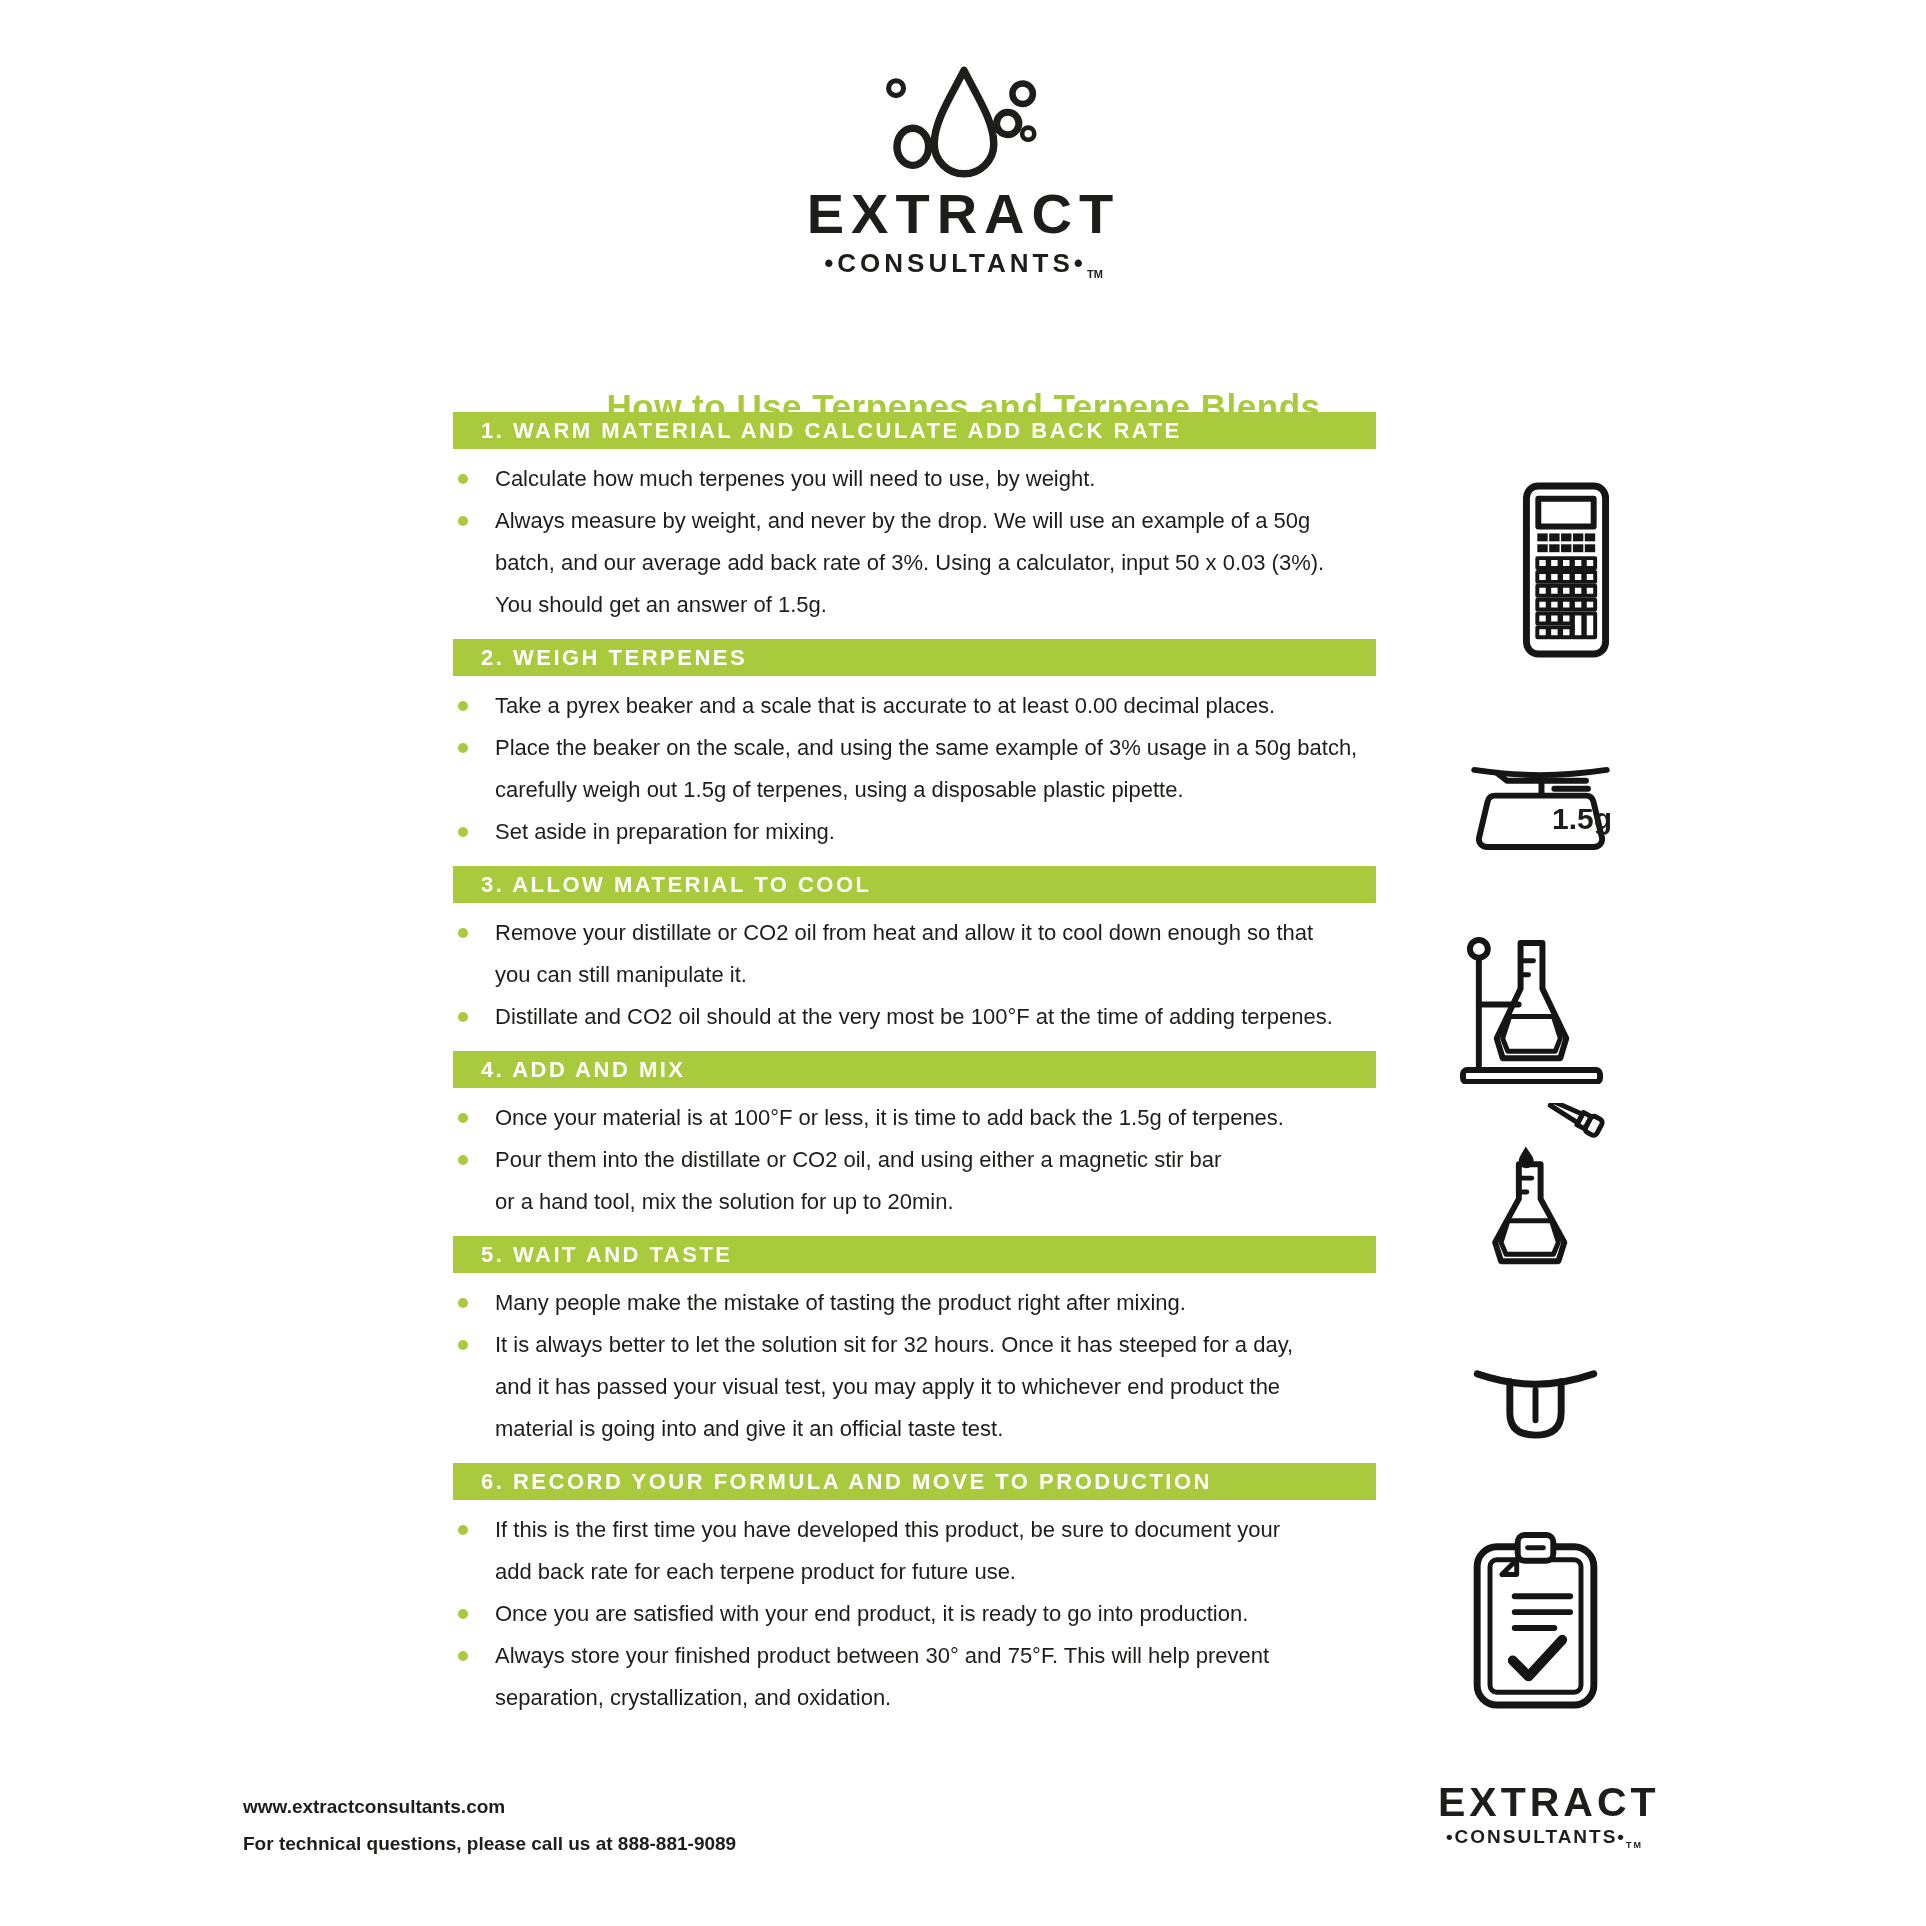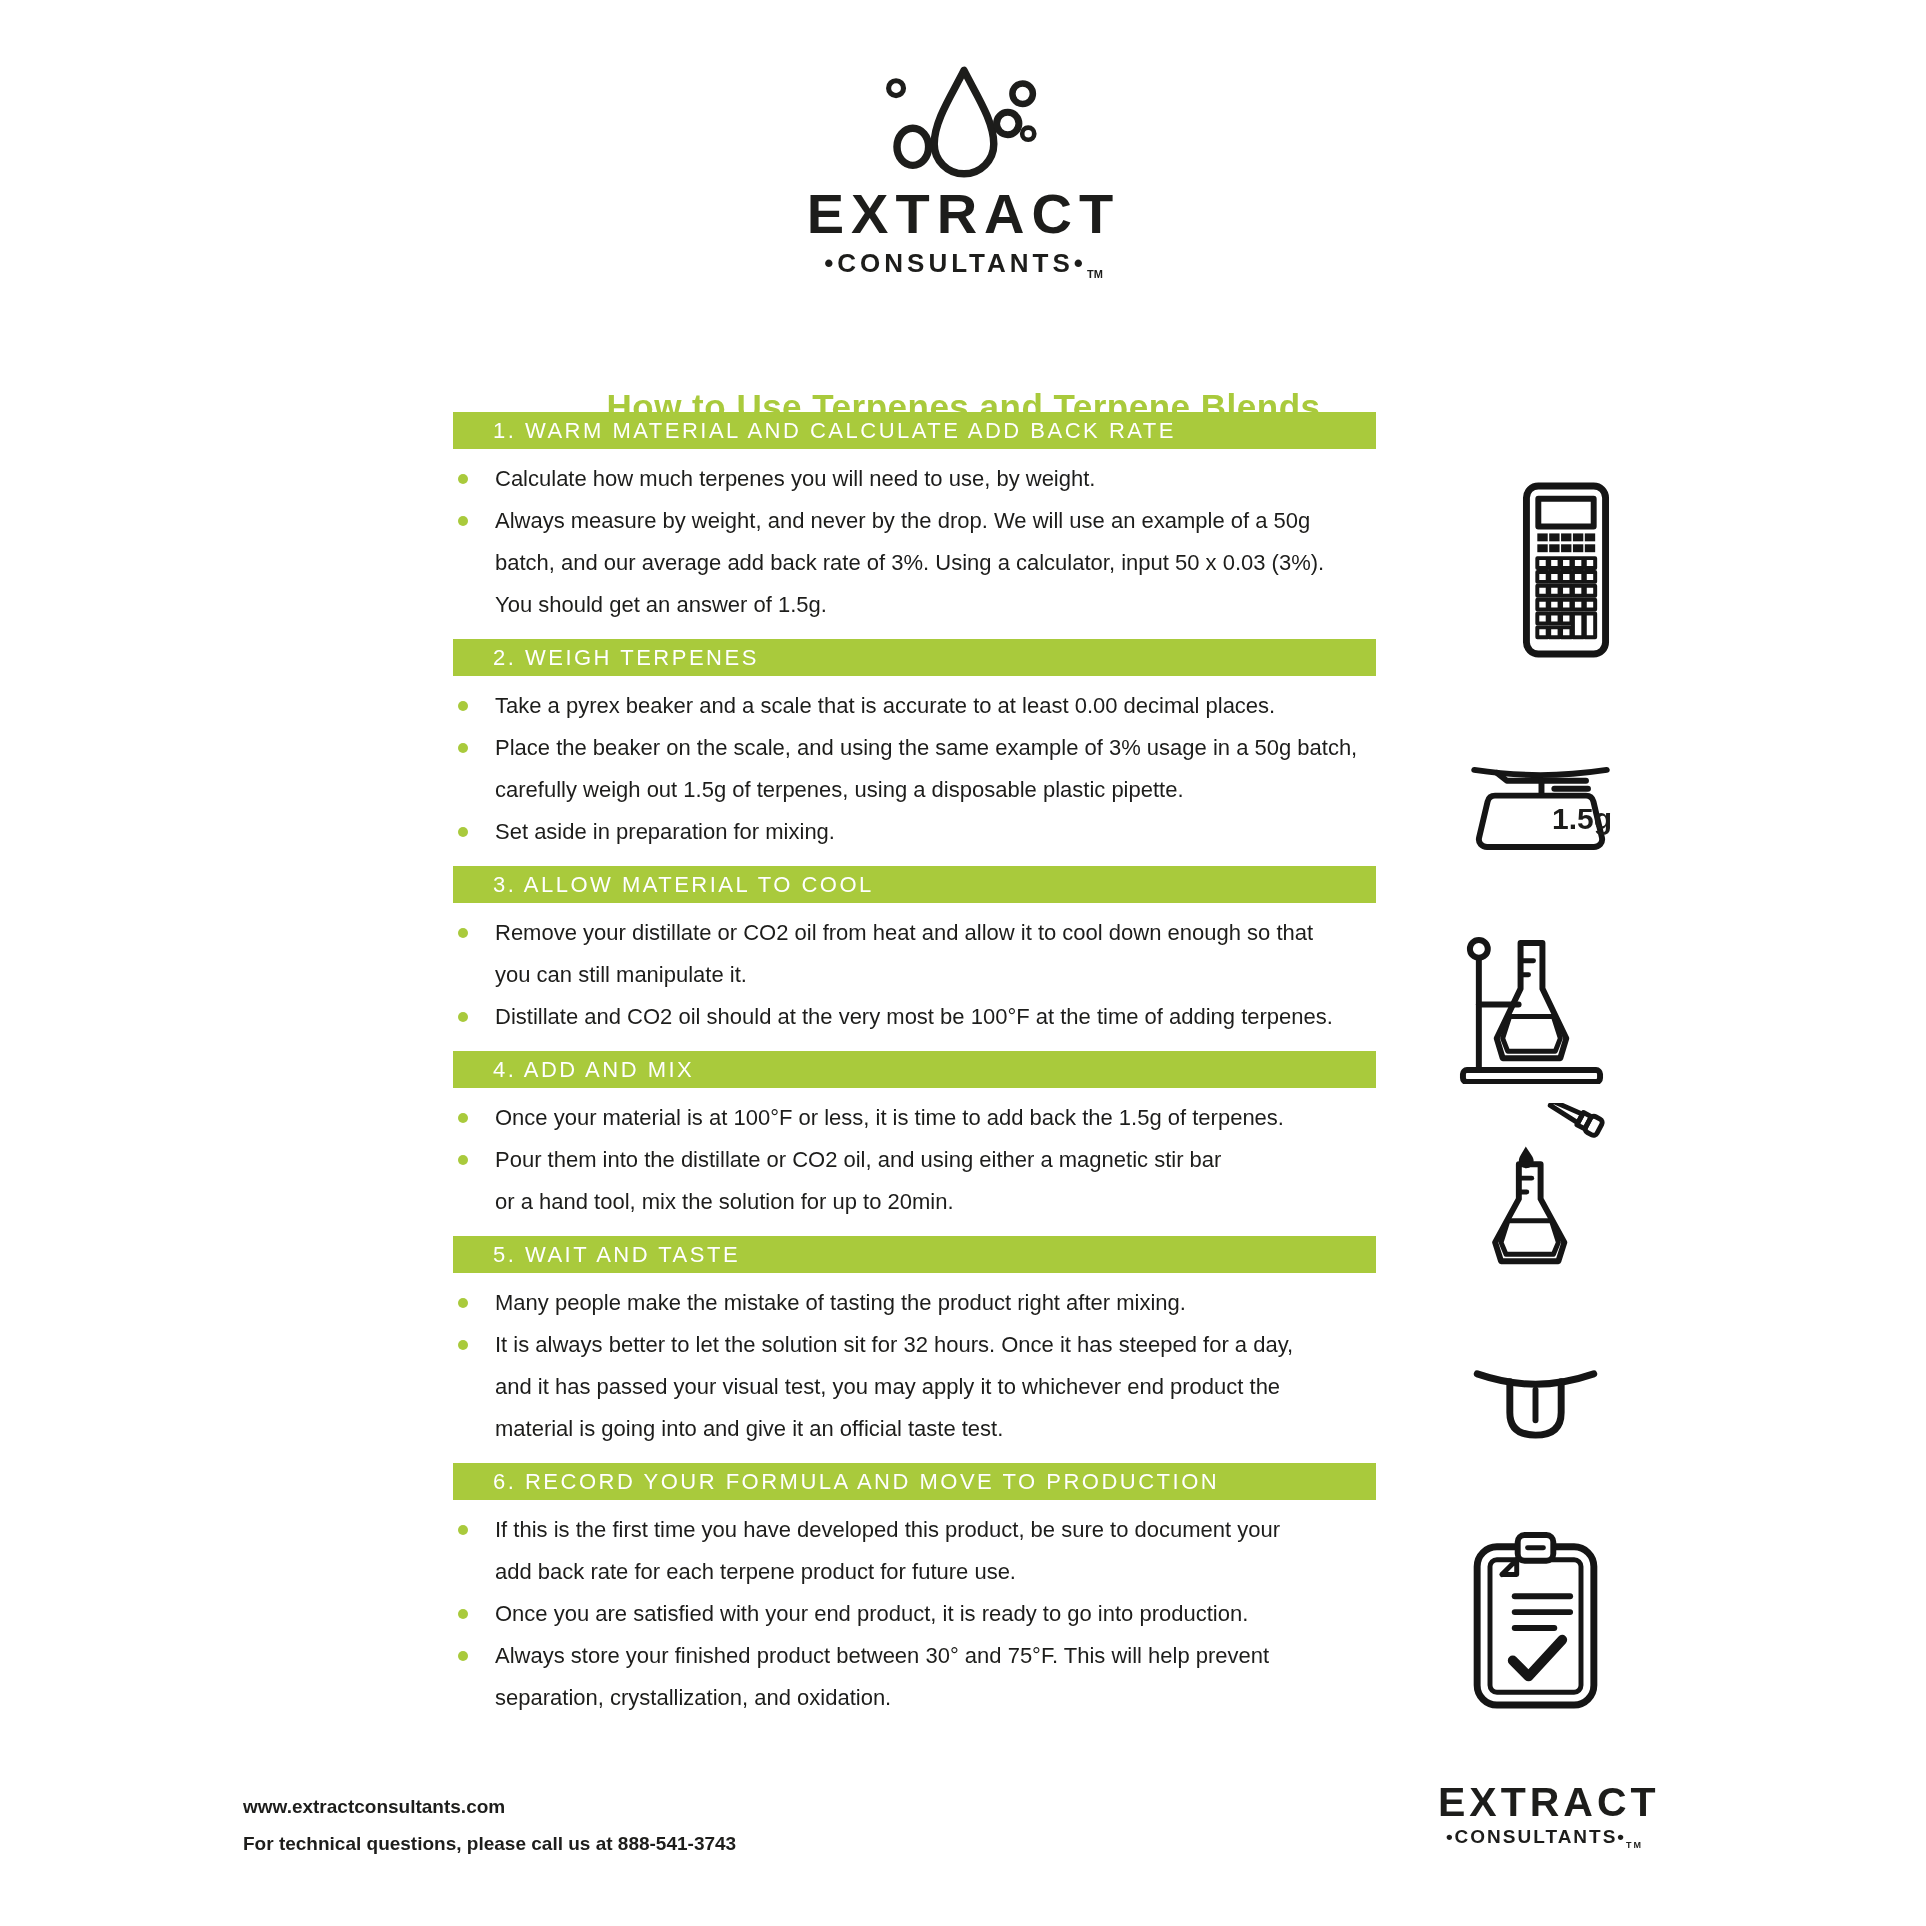--- a/index.html
+++ b/index.html
@@ -20,21 +20,21 @@
   .logo-tm{font-size:11px;font-weight:700;vertical-align:sub;letter-spacing:0;}
 
   
   .doc-title{position:absolute;left:0;right:0;top:339px;text-align:center;
     font-size:35px;font-weight:700;color:var(--green);letter-spacing:0.5px;margin-top:48px;}
 
   
   .content-column{position:absolute;left:453px;top:412px;width:923px;}
   .section{margin-bottom:13px;}
   .bar{height:37px;line-height:37px;background:var(--green);color:#ffffff;
-    font-size:22px;font-weight:400;letter-spacing:2.5px;padding-left:40px;
+    font-size:22px;font-weight:700;letter-spacing:2.5px;padding-left:28px;
     text-transform:uppercase;white-space:nowrap;}
   .bar{margin-bottom:9px;}
   .bullets{list-style:none;}
   .bullet{position:relative;padding-left:42px;}
   .dot{position:absolute;left:5px;top:16px;width:10px;height:10px;border-radius:50%;background:var(--green);}
   .btxt{display:block;font-size:22px;line-height:42px;white-space:pre;color:var(--ink);}
 
   
   .icon{position:absolute;}
   .icon svg{display:block;width:100%;height:100%;}
@@ -279,21 +279,21 @@
       <path d="M46 29 V44 H31 M46 29 L31 44" stroke-width="5"></path>
       <path d="M44 66 H100" stroke-width="6"></path>
       <path d="M44 82 H100" stroke-width="6"></path>
       <path d="M44 98 H84" stroke-width="6"></path>
       <path d="M42 131 L58 147 L92 110" stroke-width="10" fill="none"></path>
     </svg>
   </div>
 
   <div class="footer-text">
     <div class="footer-line">www.extractconsultants.com</div>
-    <div class="footer-line">For technical questions, please call us at 888-541-3743</div>
+    <div class="footer-line">For technical questions, please call us at 888-881-9089</div>
   </div>
 
   <div class="footer-logo">
     <div class="footer-logo-word">EXTRACT</div>
     <div class="footer-logo-sub"><span>•CONSULTANTS•</span><span class="footer-logo-tm">TM</span></div>
   </div>
 
 </div>
 
 

